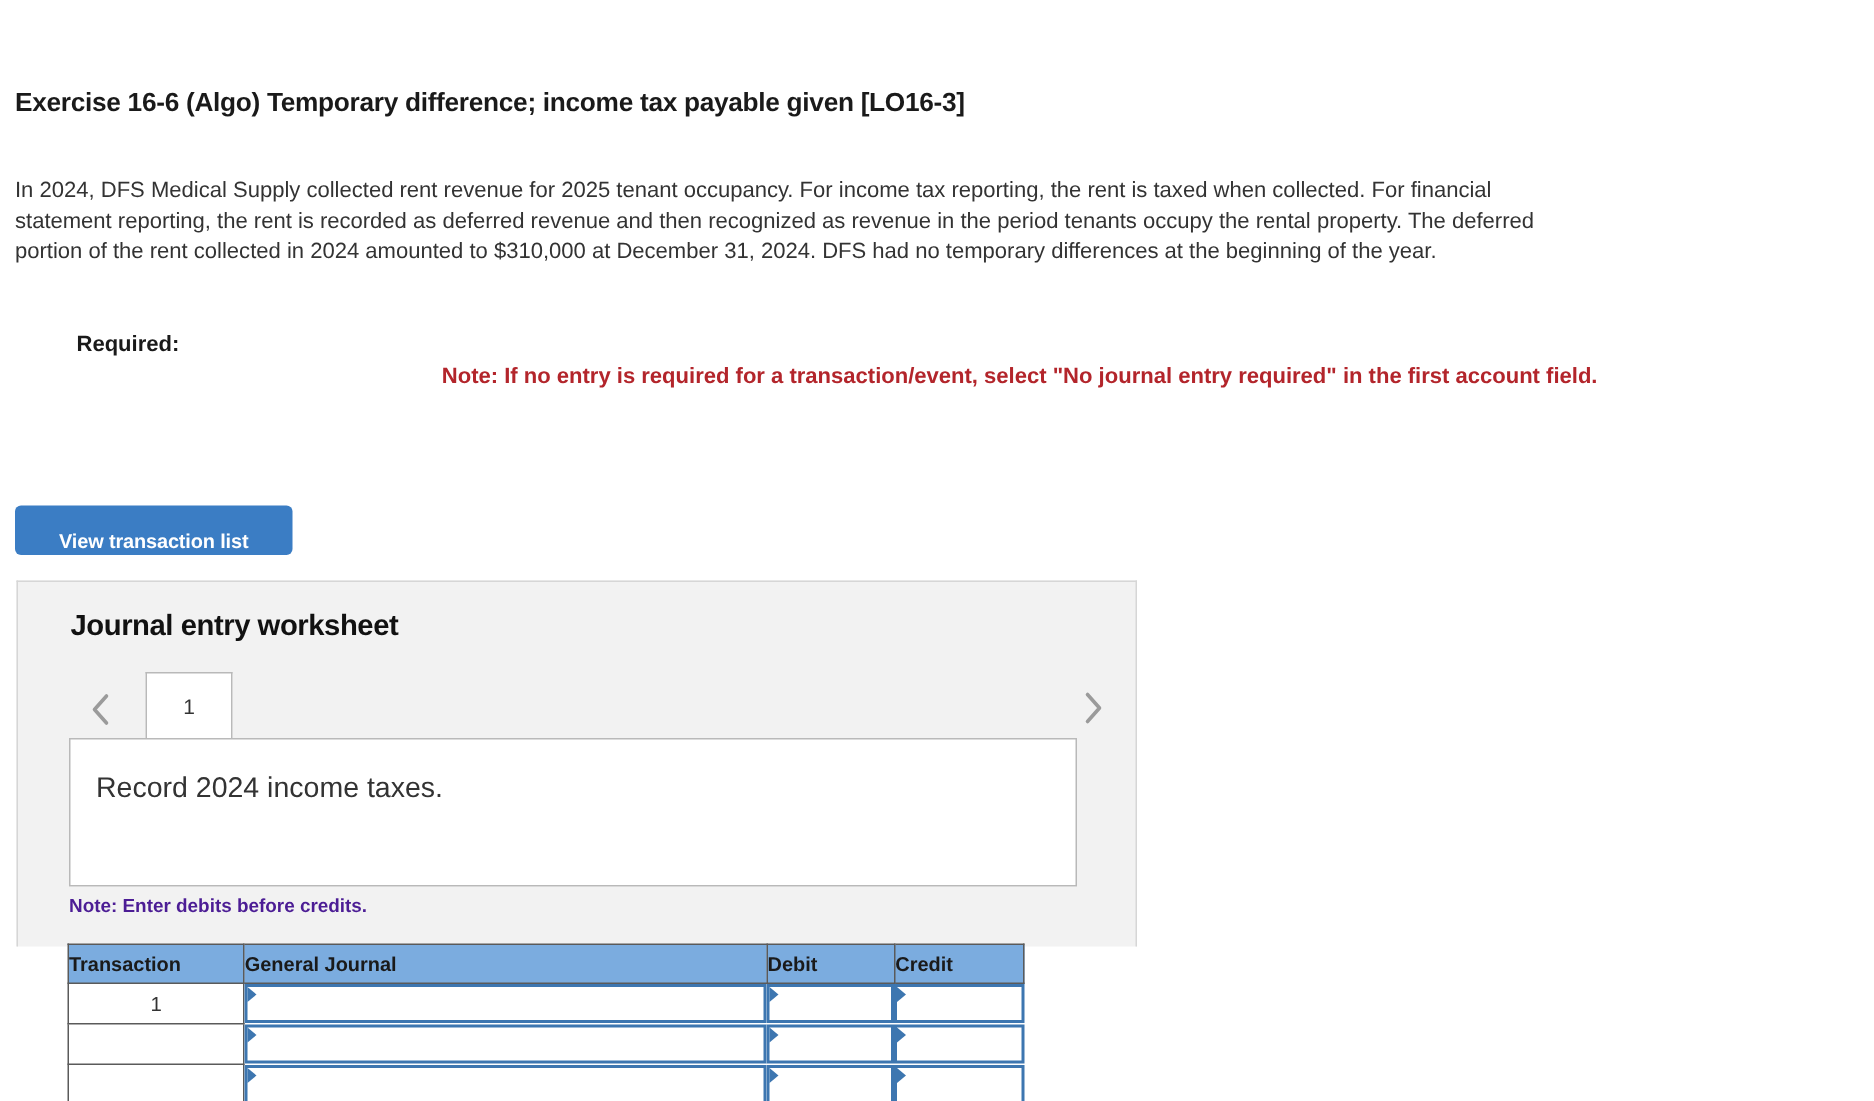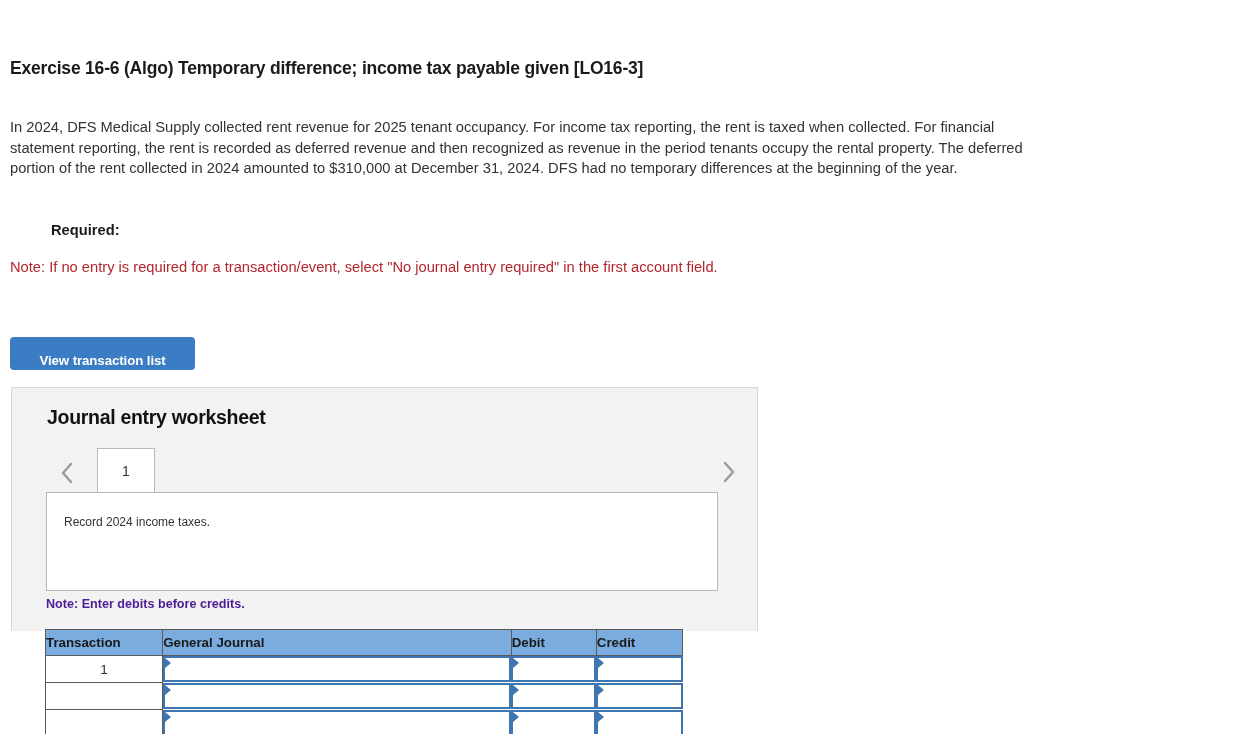--- a/index.html
+++ b/index.html
@@ -53,23 +53,24 @@
     color: #333333;
   }
   .required-label {
     font-weight: bold;
     color: #1a1a1a;
     display: block;
     margin-left: 41px;
   }
   .note-red {
     display: block;
-    margin-top: 16px;
+    margin-top: 0;
     color: #b3252b;
-    font-weight: normal;
+    font-weight: bold;
+    text-align: right;
   }
 
   
   .view-transaction-btn {
     position: absolute;
     left: 10px;
     top: 337px;
     width: 185px;
     height: 33px;
     background: #3b7dc4;
@@ -152,21 +153,21 @@
     width: 672px;
     height: 99px;
     background: #ffffff;
     border: 1px solid #b9b9b9;
     box-sizing: border-box;
   }
   .record-text {
     position: absolute;
     left: 17px;
     top: 22px;
-    font-size: 12px;
+    font-size: 19px;
     color: #333333;
   }
 
   
   .debit-note {
     position: absolute;
     left: 34px;
     top: 209px;
     font-size: 12.6px;
     font-weight: bold;

